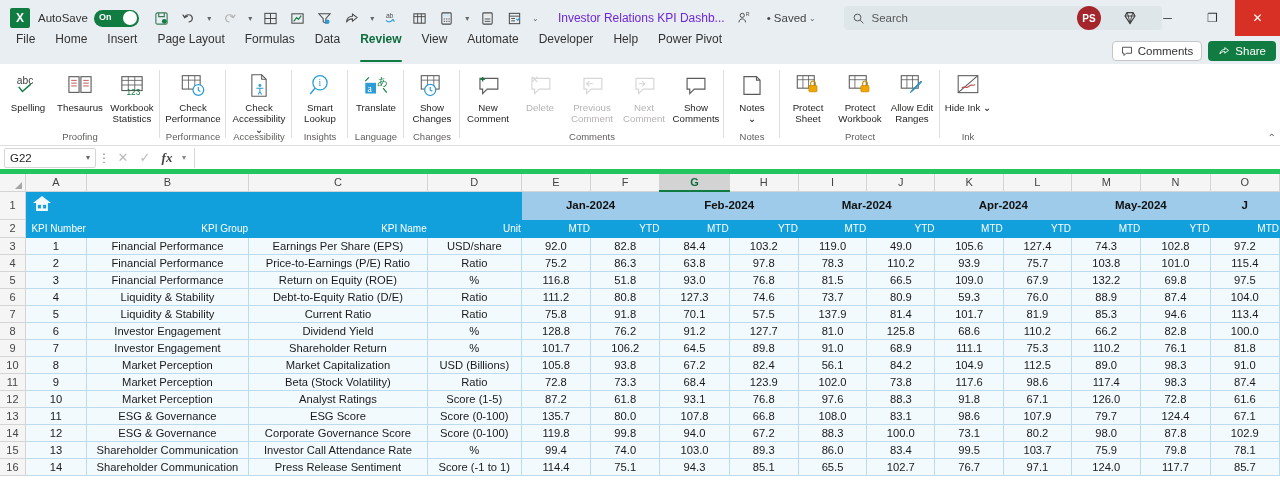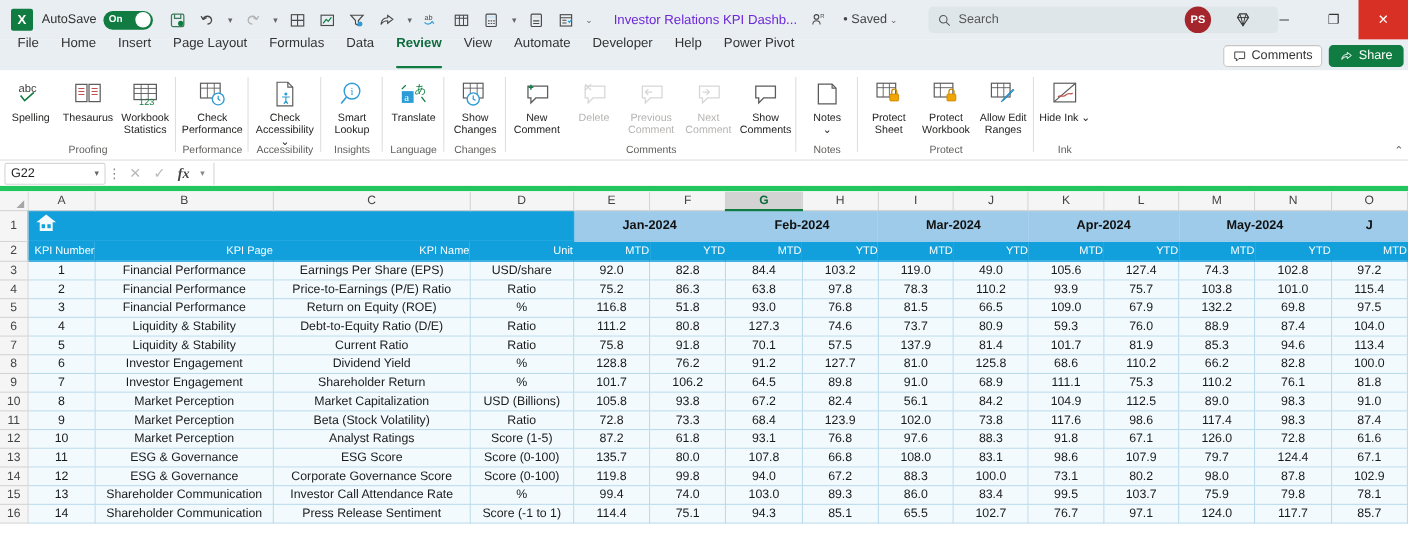--- a/index.html
+++ b/index.html
@@ -654,21 +654,21 @@
         <td class="monthhdr" colspan="2">Feb-2024</td>
         <td class="monthhdr" colspan="2">Mar-2024</td>
         <td class="monthhdr" colspan="2">Apr-2024</td>
         <td class="monthhdr" colspan="2">May-2024</td>
         <td class="monthhdr">J</td>
       </tr>
 
       <tr>
         <td class="rowhdr">2</td>
         <td class="subhdr">KPI Number</td>
-        <td class="subhdr">KPI Page</td>
+        <td class="subhdr">KPI Group</td>
         <td class="subhdr">KPI Name</td>
         <td class="subhdr">Unit</td>
         <td class="subhdr dark">MTD</td>
         <td class="subhdr dark">YTD</td>
         <td class="subhdr dark">MTD</td>
         <td class="subhdr dark">YTD</td>
         <td class="subhdr dark">MTD</td>
         <td class="subhdr dark">YTD</td>
         <td class="subhdr dark">MTD</td>
         <td class="subhdr dark">YTD</td>

